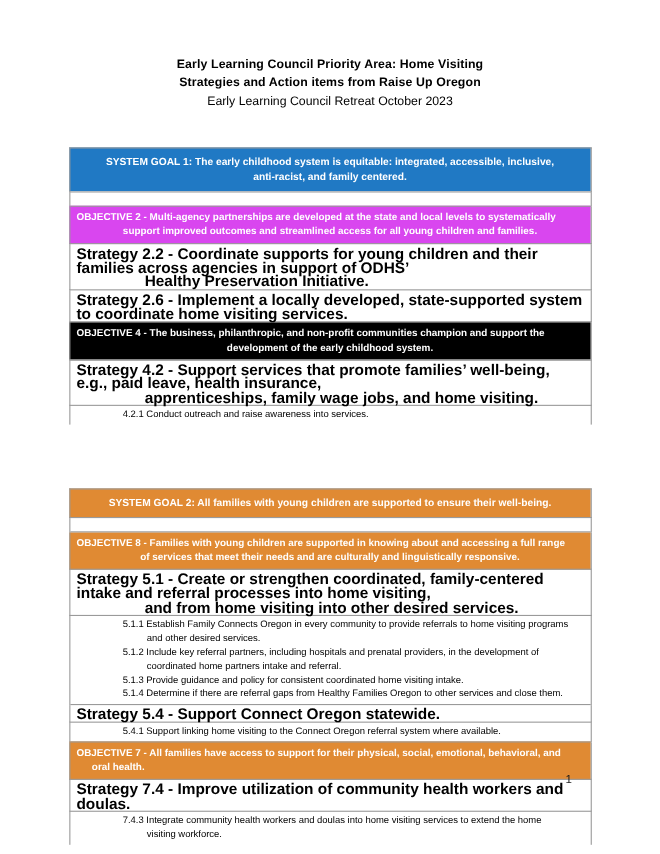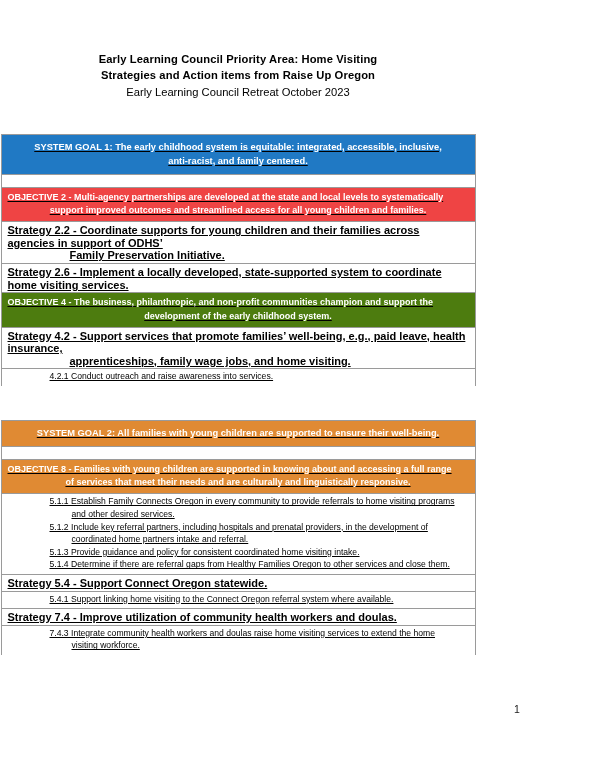--- a/index.html
+++ b/index.html
@@ -11,21 +11,21 @@
     height: 776px;
     background: #ffffff;
     font-family: "Liberation Sans", sans-serif;
     color: #000000;
     position: relative;
     overflow: hidden;
   }
 
   .page {
     position: relative;
-    width: 476px;
+    width: 600px;
     height: 776px;
     box-sizing: border-box;
     padding: 0;
   }
 
   
   .title-block {
     text-align: center;
     padding-top: 52px;
   }
@@ -44,24 +44,23 @@
     line-height: 16.5px;
     padding-top: 1px;
   }
 
   
   .goal-table {
     width: 475px;
     margin: 0 auto;
     border-collapse: collapse;
     table-layout: fixed;
-    text-decoration: underline;
   }
   .goal-table.first { margin-top: 33px; }
-  .goal-table.second { margin-top: 34px; }
+  .goal-table.second { margin-top: 58px; }
 
   .goal-table td {
     border: 0.8px solid #9a9a9a;
     padding: 0;
     vertical-align: top;
   }
 
   
   .goal-banner {
     text-align: center;
@@ -100,21 +99,21 @@
     padding-left: 14px;
   }
   .obj-banner.c2 .l2 {
     display: block;
     text-align: center;
     padding-left: 0;
   }
 
   
   .strategy {
-    font-size: 11px;
+    font-size: 14px;
     font-weight: bold;
     line-height: 12.6px;
     padding: 2px 6px 1px 6px !important;
     background: #ffffff;
   }
   .strategy .l2 {
     display: block;
     padding-left: 62px;
   }
 
@@ -168,39 +167,39 @@
         <td class="goal-banner blue" style="background: rgb(32, 121, 196); border-color: rgb(154, 154, 154); color: rgb(255, 255, 255);">
           <span>SYSTEM GOAL 1: The early childhood system is equitable: integrated, accessible, inclusive,</span>
           <span>anti-racist, and family centered.</span>
         </td>
       </tr>
       <tr class="spacer-row">
           <td></td>
         </tr>
 
       <tr>
-        <td class="obj-banner blue c2" style="background: #ef4444; border-color: rgb(154, 154, 154); color: rgb(255, 255, 255);">
+        <td class="obj-banner blue c2" style="background: #d946ef; border-color: rgb(154, 154, 154); color: rgb(255, 255, 255);">
           <span>OBJECTIVE 2 - Multi-agency partnerships are developed at the state and local levels to systematically</span>
           <span class="l2">support improved outcomes and streamlined access for all young children and families.</span>
         </td>
       </tr>
       <tr>
         <td class="strategy" style="border-color: rgb(154, 154, 154);">
           <span>Strategy 2.2 - Coordinate supports for young children and their families across agencies in support of ODHS’</span>
-          <span class="l2">Family Preservation Initiative.</span>
+          <span class="l2">Healthy Preservation Initiative.</span>
         </td>
       </tr>
       <tr>
         <td class="strategy" style="border-color: rgb(154, 154, 154);">
           <span>Strategy 2.6 - Implement a locally developed, state-supported system to coordinate home visiting services.</span>
         </td>
       </tr>
 
       <tr>
-        <td class="obj-banner blue c2" style="background: #4d7c0f; border-color: rgb(154, 154, 154); color: rgb(255, 255, 255);">
+        <td class="obj-banner blue c2" style="background: #000000; border-color: rgb(154, 154, 154); color: rgb(255, 255, 255);">
           <span>OBJECTIVE 4 - The business, philanthropic, and non-profit communities champion and support the</span>
           <span class="l2">development of the early childhood system.</span>
         </td>
       </tr>
       <tr>
         <td class="strategy" style="border-color: rgb(154, 154, 154);">
           <span>Strategy 4.2 - Support services that promote families’ well-being, e.g., paid leave, health insurance,</span>
           <span class="l2">apprenticeships, family wage jobs, and home visiting.</span>
         </td>
       </tr>
@@ -220,20 +219,26 @@
         </td>
       </tr>
       <tr class="spacer-row">
           <td></td>
         </tr>
 
       <tr>
         <td class="obj-banner orange c2" style="background: rgb(224, 138, 51); border-color: rgb(154, 154, 154); color: rgb(255, 255, 255);">
           <span>OBJECTIVE 8 - Families with young children are supported in knowing about and accessing a full range</span>
           <span class="l2">of services that meet their needs and are culturally and linguistically responsive.</span>
+        </td>
+      </tr>
+      <tr>
+        <td class="strategy" style="border-color: rgb(154, 154, 154);">
+          <span>Strategy  5.1 - Create or strengthen coordinated, family-centered intake and referral processes into home visiting,</span>
+          <span class="l2">and from home visiting into other desired services.</span>
         </td>
       </tr>
       <tr class="group-close pad-bottom">
         <td class="action">
           <span class="ai">5.1.1 Establish Family Connects Oregon in every community to provide referrals to home visiting programs</span>
           <span class="ai">
               <span class="cont">and other desired services.</span>
             </span>
           <span class="ai">5.1.2 Include key referral partners, including hospitals and prenatal providers, in the development of</span>
           <span class="ai">
@@ -248,27 +253,33 @@
           <span>Strategy 5.4 - Support Connect Oregon statewide.</span>
         </td>
       </tr>
       <tr class="group-close pad-bottom">
         <td class="action">
           <span class="ai">5.4.1 Support linking home visiting to the Connect Oregon referral system where available.</span>
         </td>
       </tr>
 
       <tr>
+        <td class="obj-banner orange c2" style="background: rgb(224, 138, 51); border-color: rgb(154, 154, 154); color: rgb(255, 255, 255);">
+          <span>OBJECTIVE 7 - All families have access to support for their physical, social, emotional, behavioral, and</span>
+          <span class="l2" style="text-align:left;padding-left:14px;">oral health.</span>
+        </td>
+      </tr>
+      <tr>
         <td class="strategy" style="border-color: rgb(154, 154, 154);">
           <span>Strategy 7.4 - Improve utilization of community health workers and doulas.</span>
         </td>
       </tr>
       <tr class="group-close pad-bottom">
         <td class="action">
-          <span class="ai">7.4.3 Integrate community health workers and doulas raise home visiting services to extend the home</span>
+          <span class="ai">7.4.3 Integrate community health workers and doulas into home visiting services to extend the home</span>
           <span class="ai">
               <span class="cont">visiting workforce.</span>
             </span>
         </td>
       </tr>
     </tbody>
   </table>
 
   <div class="page-number">1</div>
 

